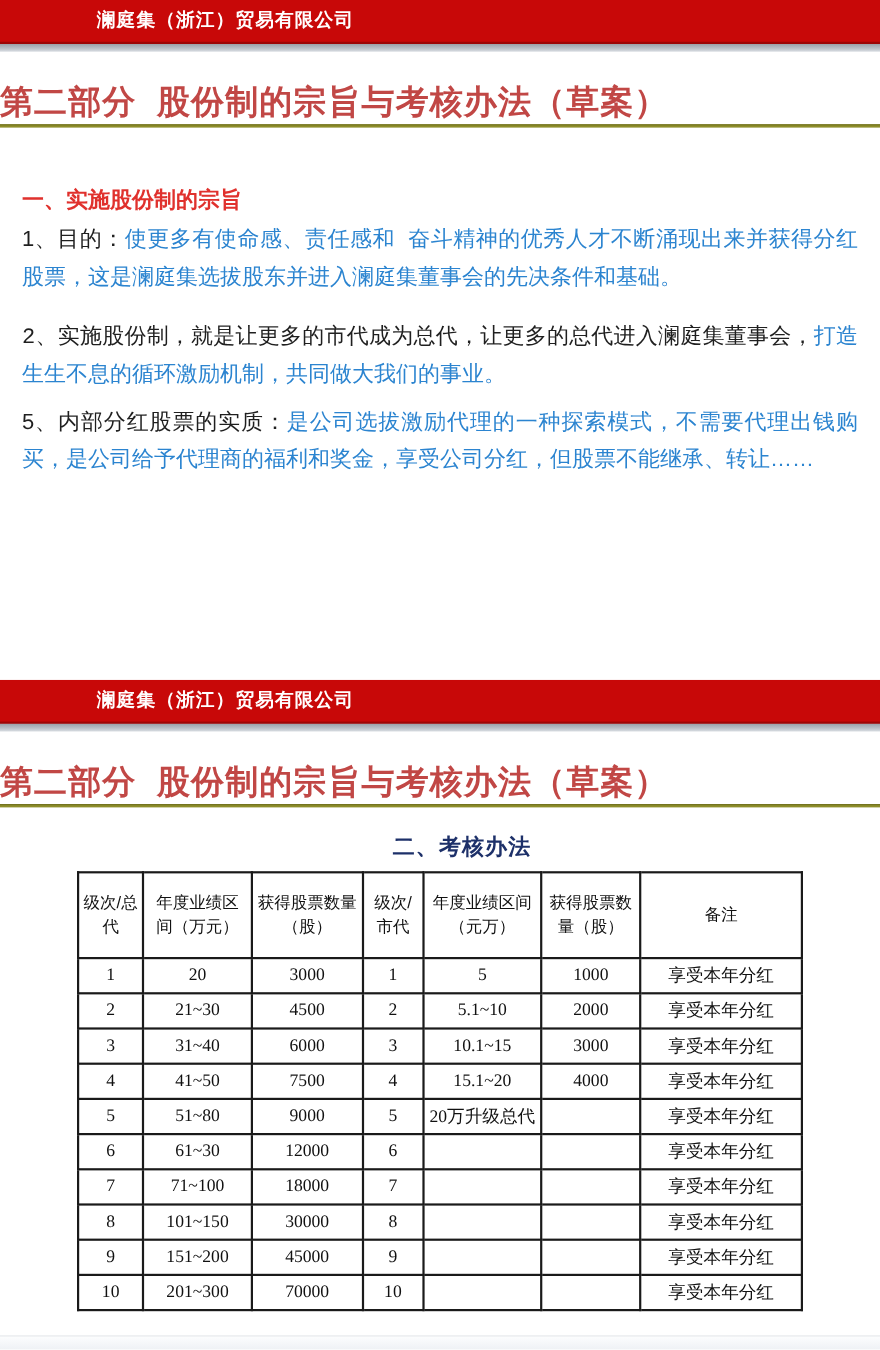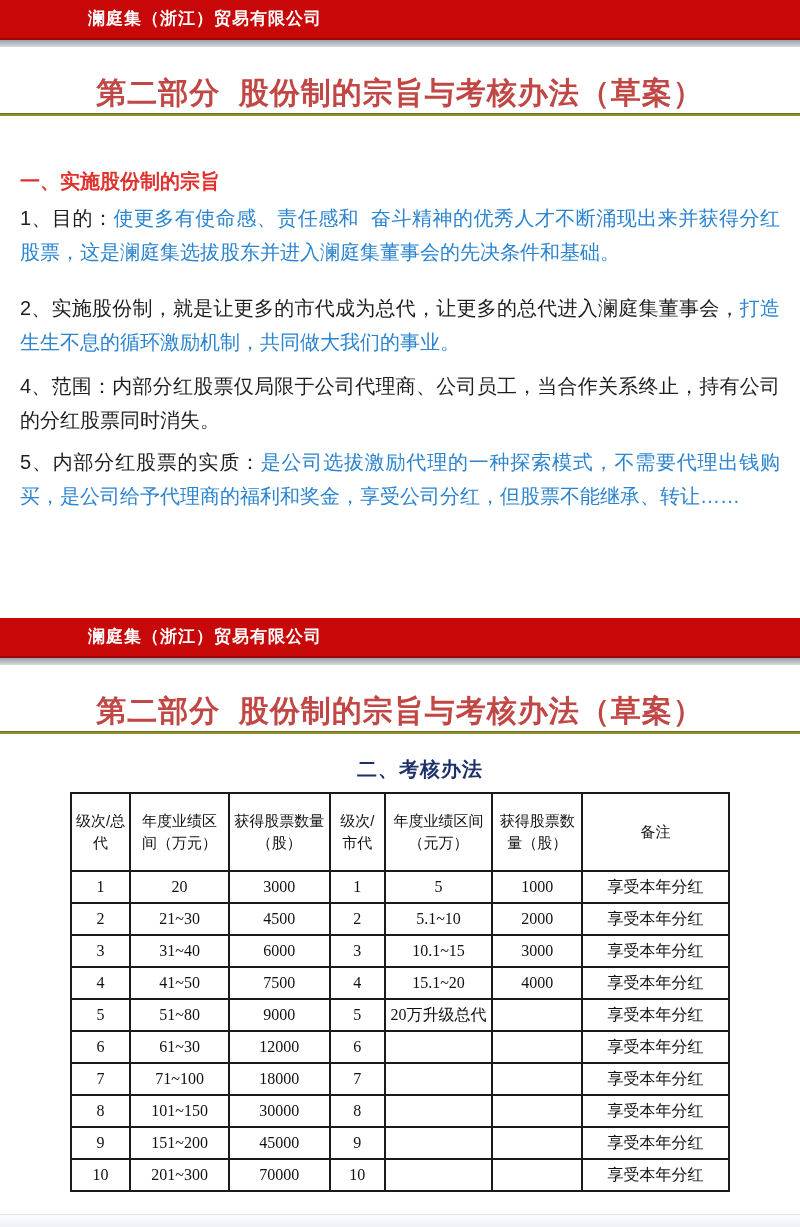--- a/index.html
+++ b/index.html
@@ -23,39 +23,39 @@
     color: #ffffff; font-weight: bold; font-size: 17px;
     line-height: 38px; padding-left: 88px;
     letter-spacing: 1px;
   }
   .gray-strip {
     height: 7px;
     background: linear-gradient(180deg, #9aa1a9 0%, #b9bfc6 55%, #d9dde2 100%);
   }
 
   .slide-title {
-    margin-top: 26px; text-align: center;
+    margin-top: 26px; 
     font-size: 30px; font-weight: bold; color: #c14745;
     letter-spacing: 1px; white-space: pre-wrap; height: 40px;
   }
   .olive-rule { height: 3px; background: #8e8e2b; border-top: 1px solid #70701d; }
 
   .content { padding: 0 20px; }
 
   .section-heading {
     margin-top: 52px;
     font-size: 20px; font-weight: bold; color: #e0312d;
   }
 
   .para {
     font-size: 20px; line-height: 34px;
     white-space: pre-wrap; text-align: justify;
   }
   .p1 { margin-top: 6px; }
-  .p2 { margin-top: 22px; }
+  .p2 { margin-top: 22px; font-family: Liberation Mono, monospace; }
   .p3 { margin-top: 22px; }
   .p4 { margin-top: 10px; }
   .p5 { margin-top: 8px; }
   .txt-black { color: #1f1f1f; }
   .txt-blue  { color: #2b84d0; }
 
   .section-heading-2 {
     margin-top: 22px; text-align: center;
     font-size: 20px; font-weight: bold; color: #1d3069;
     letter-spacing: 1px;
@@ -100,21 +100,20 @@
   <div class="olive-rule"></div>
 
   <div class="content">
     <div class="section-heading">一、实施股份制的宗旨</div>
 
     <div class="para p1"><span class="txt-black">1、目的：</span><span class="txt-blue">使更多有使命感、责任感和  奋斗精神的优秀人才不断涌现出来并获得分红股票，这是澜庭集选拔股东并进入澜庭集董事会的先决条件和基础。</span></div>
 
     <div class="para p2"><span class="txt-black">2、实施股份制，就是让更多的市代成为总代，让更多的总代进入澜庭集董事会，</span><span class="txt-blue">打造生生不息的循环激励机制，共同做大我们的事业。</span></div>
 
 
-    <div class="para p4"><span class="txt-black">4、范围：内部分红股票仅局限于公司代理商、公司员工，当合作关系终止，持有公司的分红股票同时消失。</span><span class="txt-blue"></span></div>
 
     <div class="para p5"><span class="txt-black">5、内部分红股票的实质：</span><span class="txt-blue">是公司选拔激励代理的一种探索模式，不需要代理出钱购买，是公司给予代理商的福利和奖金，享受公司分红，但股票不能继承、转让……</span></div>
   </div>
 </div>
 
 <div class="slide" id="slide2">
   <div class="banner">
     <div class="company">澜庭集（浙江）贸易有限公司</div>
   </div>
   <div class="gray-strip"></div>

